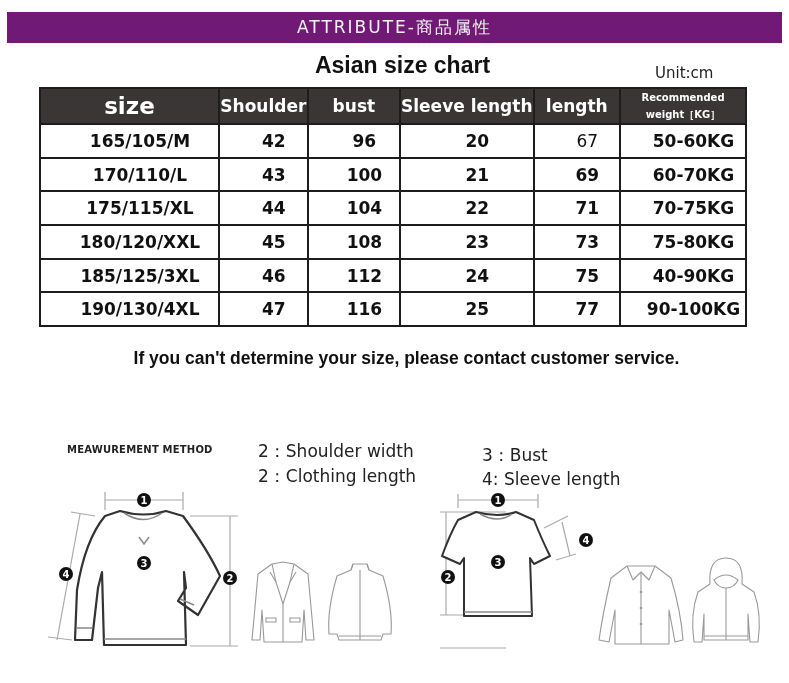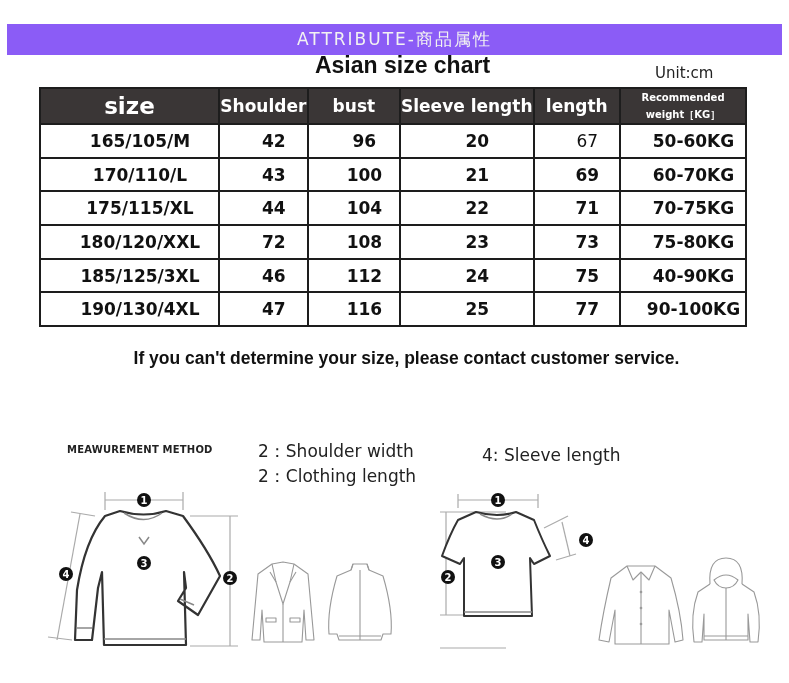--- a/index.html
+++ b/index.html
@@ -1,18 +1,18 @@
 <!DOCTYPE html>
 <html><head>
 <meta charset="utf-8">
 <style>
   * { margin:0; padding:0; box-sizing:border-box; }
   html, body { width:789px; height:683px; background:#fff; overflow:hidden; }
   body { position:relative; font-family:"DejaVu Sans", sans-serif; color:#111; }
-  .banner { position:absolute; left:7px; top:24px; width:775px; height:31px; background:#8b5cf6;
+  .banner { position:absolute; left:7px; top:12px; width:775px; height:31px; background:#701a75;
     color:#f2f2f2; font-size:17px; letter-spacing:2px; text-align:center; line-height:31px; }
   .chart-title { position:absolute; left:0; width:789px; top:52px; text-align:center;
     font-family:"Liberation Sans", sans-serif; font-weight:bold; font-size:23px; color:#111;padding-left:16px; }
   .unit { position:absolute; left:655px; top:64px; font-size:15px; color:#222; }
   table.size-table { position:absolute; left:39px; top:87px; width:708px; border-collapse:collapse; }
   table.size-table th, table.size-table td { border:2px solid #1d1d1d; text-align:center;padding-left:21px; }
   table.size-table th { background:#3a3636; color:#fff; height:34px; font-weight:bold;
     font-size:17px; white-space:nowrap; padding:0; }
   table.size-table th.size-h { font-size:23px; }
   table.size-table th.weight-h { font-size:10px; line-height:17px; }
@@ -72,21 +72,21 @@
     <tr>
       <td>175/115/XL</td>
       <td>44</td>
       <td>104</td>
       <td>22</td>
       <td>71</td>
       <td>70-75KG</td>
     </tr>
     <tr>
       <td>180/120/XXL</td>
-      <td>72</td>
+      <td>45</td>
       <td>108</td>
       <td>23</td>
       <td>73</td>
       <td>75-80KG</td>
     </tr>
     <tr>
       <td>185/125/3XL</td>
       <td>46</td>
       <td>112</td>
       <td>24</td>
@@ -106,20 +106,21 @@
 
 <div class="note">If you can't determine your size, please contact customer service.</div>
 
 <div class="method">MEAWUREMENT METHOD</div>
 
 <div class="legend" style="left:258px; top:439px;">
   <div>2：Shoulder width</div>
   <div>2：Clothing length</div>
 </div>
 <div class="legend" style="left:482px; top:443px; line-height:24px;">
+  <div>3：Bust</div>
   <div>4: Sleeve length</div>
 </div>
 
 <svg class="garment" style="left:40px; top:480px;" width="200" height="170" viewBox="0 0 200 170">
   <g fill="none" stroke="#aaa" stroke-width="1.2">
     <line x1="65" y1="20" x2="143" y2="20"></line>
       <line x1="65" y1="12" x2="65" y2="30"></line>
       <line x1="143" y1="12" x2="143" y2="30"></line>
     <line x1="64" y1="83" x2="146" y2="83"></line>
     <line x1="150" y1="36" x2="198" y2="36"></line>

